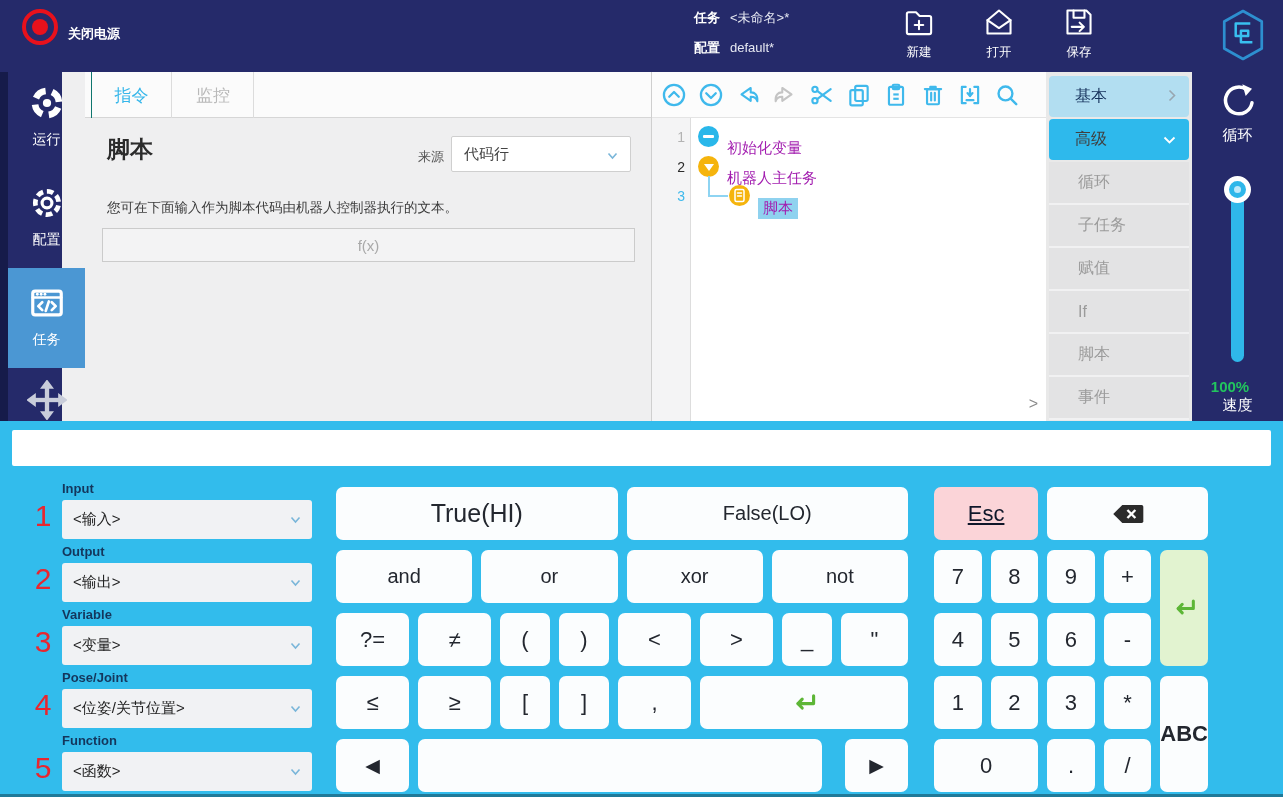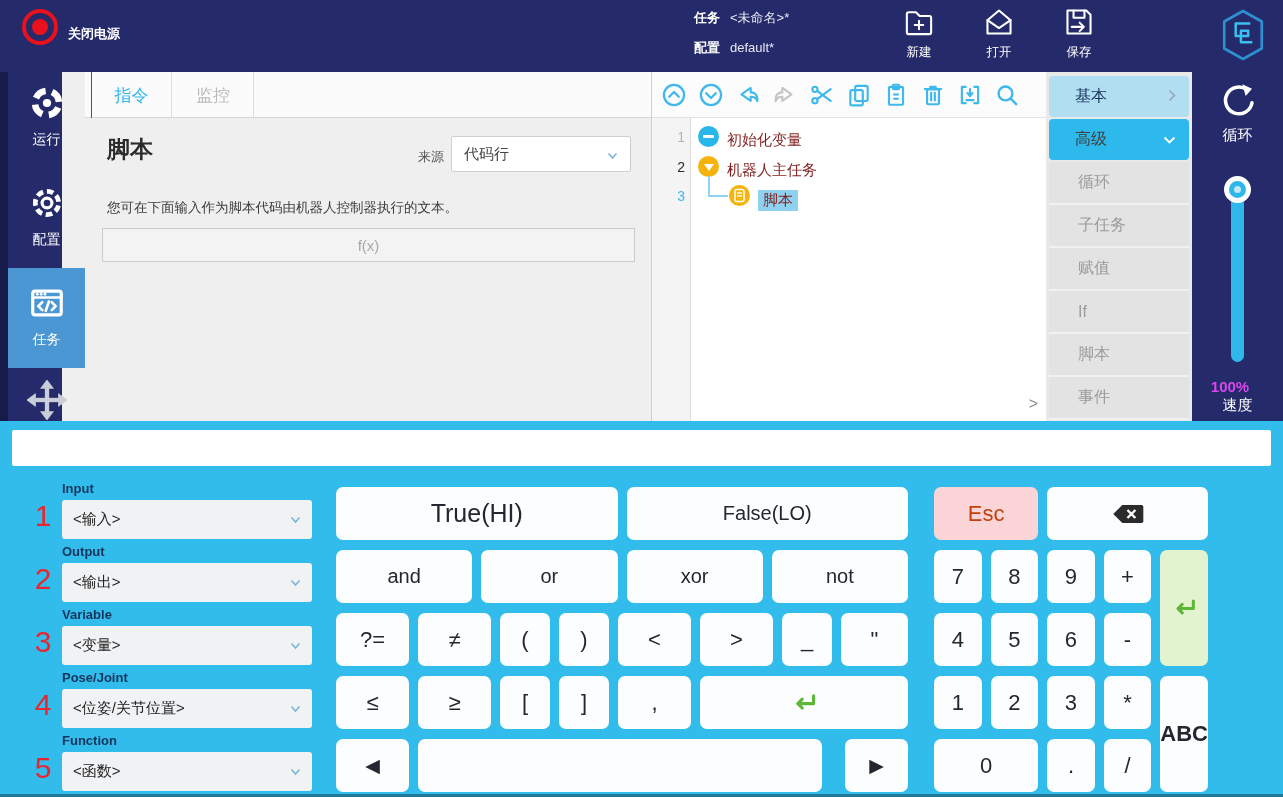--- a/index.html
+++ b/index.html
@@ -42,56 +42,56 @@
   .ttoolbar { position:absolute; left:0; top:0; width:395px; height:46px; border-bottom:1px solid #e4e4e4; display:flex; align-items:center; padding-left:9px; gap:11px; background:#fcfcfc; }
   .ttoolbar .ticon { width:26px; height:26px; cursor:pointer; }
   .gutter { position:absolute; left:0; top:46px; width:39px; height:303px; background:#f4f4f5; border-right:1px solid #ddd; }
   .trow { position:absolute; left:0; width:100%; height:28px; display:flex; align-items:center; }
   .tnum { width:33px; text-align:right; font-size:14px; }
   .circ { position:absolute; width:21px; height:21px; border-radius:50%; top:3px; }
   .circ.blue { background:#29b7ea; }
   .circ.yellow { background:#f5b40d; }
   .circ .bar { position:absolute; left:5px; top:9px; width:11px; height:3px; background:#fff; border-radius:1px; }
   .circ .tri { position:absolute; left:5.5px; top:8px; width:0; height:0; border-left:5px solid transparent; border-right:5px solid transparent; border-top:7px solid #fff; }
-  .tlabel { position:absolute; font-size:15px; color:#7f1d1d; top:8px; }
+  .tlabel { position:absolute; font-size:15px; color:#a21caf; top:16px; }
   .tlabel.sel { background:#8fd2ef; padding:1px 5px; }
   .connector { position:absolute; left:56px; top:104px; width:20px; height:21px; border-left:2px solid #8ed4f2; border-bottom:2px solid #8ed4f2; }
   .expander { position:absolute; right:8px; bottom:8px; color:#8a8a8a; font-size:16px; cursor:pointer; }
 
   
   .cats { position:absolute; left:1046px; top:72px; width:146px; height:349px; background:#e9e9e9; padding-top:2px; }
   .cat-btn { height:41px; margin:2px 3px; border-radius:4px; display:flex; align-items:center; justify-content:space-between; padding:0 13px 0 26px; font-size:16px; cursor:pointer; }
   .cat-btn.basic { background:#b2def1; color:#16325c; }
   .cat-btn.adv { background:#2eb9ec; color:#404040; }
   .cat-item { height:43px; margin:0 3px; background:#e3e3e4; color:#9b9b9b; font-size:16px; display:flex; align-items:center; padding-left:29px; border-bottom:2px solid #f1f1f2; cursor:pointer; }
 
   
   .rightbar { position:absolute; left:1192px; top:72px; width:91px; height:349px; background:#252a6a; }
   .cycle-icon { position:absolute; left:26px; top:8px; cursor:pointer; }
   .cycle-label { position:absolute; left:0; top:54px; width:91px; text-align:center; color:#fff; font-size:15px; }
   .slider-track { position:absolute; left:39px; top:116px; width:13px; height:174px; background:#2fb7ea; border-radius:7px; cursor:pointer; }
   .slider-handle { position:absolute; left:32px; top:104px; width:27px; height:27px; border-radius:50%; background:#2fb7ea; border:5px solid #fff; cursor:grab; }
   .slider-handle .cdot { position:absolute; left:50%; top:50%; width:7px; height:7px; margin:-3.5px 0 0 -3.5px; background:#bfe9fa; border-radius:50%; }
-  .speed-val { position:absolute; left:0; top:306px; width:76px; text-align:center; color:#d946ef; font-size:15px; font-weight:bold; }
+  .speed-val { position:absolute; left:0; top:306px; width:76px; text-align:center; color:#22c55e; font-size:15px; font-weight:bold; }
   .speed-label { position:absolute; left:0; top:324px; width:91px; text-align:center; color:#fff; font-size:15px; }
 
   
   .keyboard { position:absolute; left:0; top:421px; width:1283px; height:376px; background:#32bcec; border-bottom:3px solid rgba(0,0,0,.35); }
   .kb-input { position:absolute; left:12px; top:9px; width:1259px; height:36px; background:#fff; border-radius:2px; font-size:16px; padding:0 10px; line-height:36px; color:#222; }
   .fnum { position:absolute; left:30px; width:26px; text-align:center; font-size:30px; color:#e8262f; }
   .flabel { position:absolute; left:62px; font-size:13px; font-weight:bold; color:#14365c; }
   .fbox { position:absolute; left:62px; width:250px; height:39px; background:#f1f2f4; border-radius:3px; display:flex; align-items:center; justify-content:space-between; padding:0 11px; font-size:15px; color:#222; cursor:pointer; }
   .kb-left { position:absolute; left:336px; top:66px; width:572px; height:305px; }
   .krow { position:absolute; left:0; width:572px; height:53px; display:flex; gap:9px; }
   .key { background:#fbfdfe; border-radius:7px; display:flex; align-items:center; justify-content:center; font-size:21px; color:#23272f; cursor:pointer; }
   .key.f1 { flex:1 1 0; }
   .sym { font-size:22px; }
   .numpad { position:absolute; left:934px; top:66px; width:274px; height:305px; display:grid; grid-template-columns:repeat(5,1fr); grid-template-rows:repeat(5,53px); gap:10px 9px; }
   .numpad .key { font-size:22px; }
-  .np-esc { grid-column:1/3; background:#fbd4d8; color:#c2410c; }
+  .np-esc { grid-column:1/3; background:#fbd4d8; color:#0f172a;text-decoration:underline; }
   .np-bs { grid-column:3/6; }
   .np-enter { grid-column:5; grid-row:2/4; background:#e2f3d0; }
   .np-abc { grid-column:5; grid-row:4/6; font-size:15px; font-weight:bold; }
   .np-zero { grid-column:1/3; }
 </style>
 </head>
 <body>
 
 <div class="screen">
 

